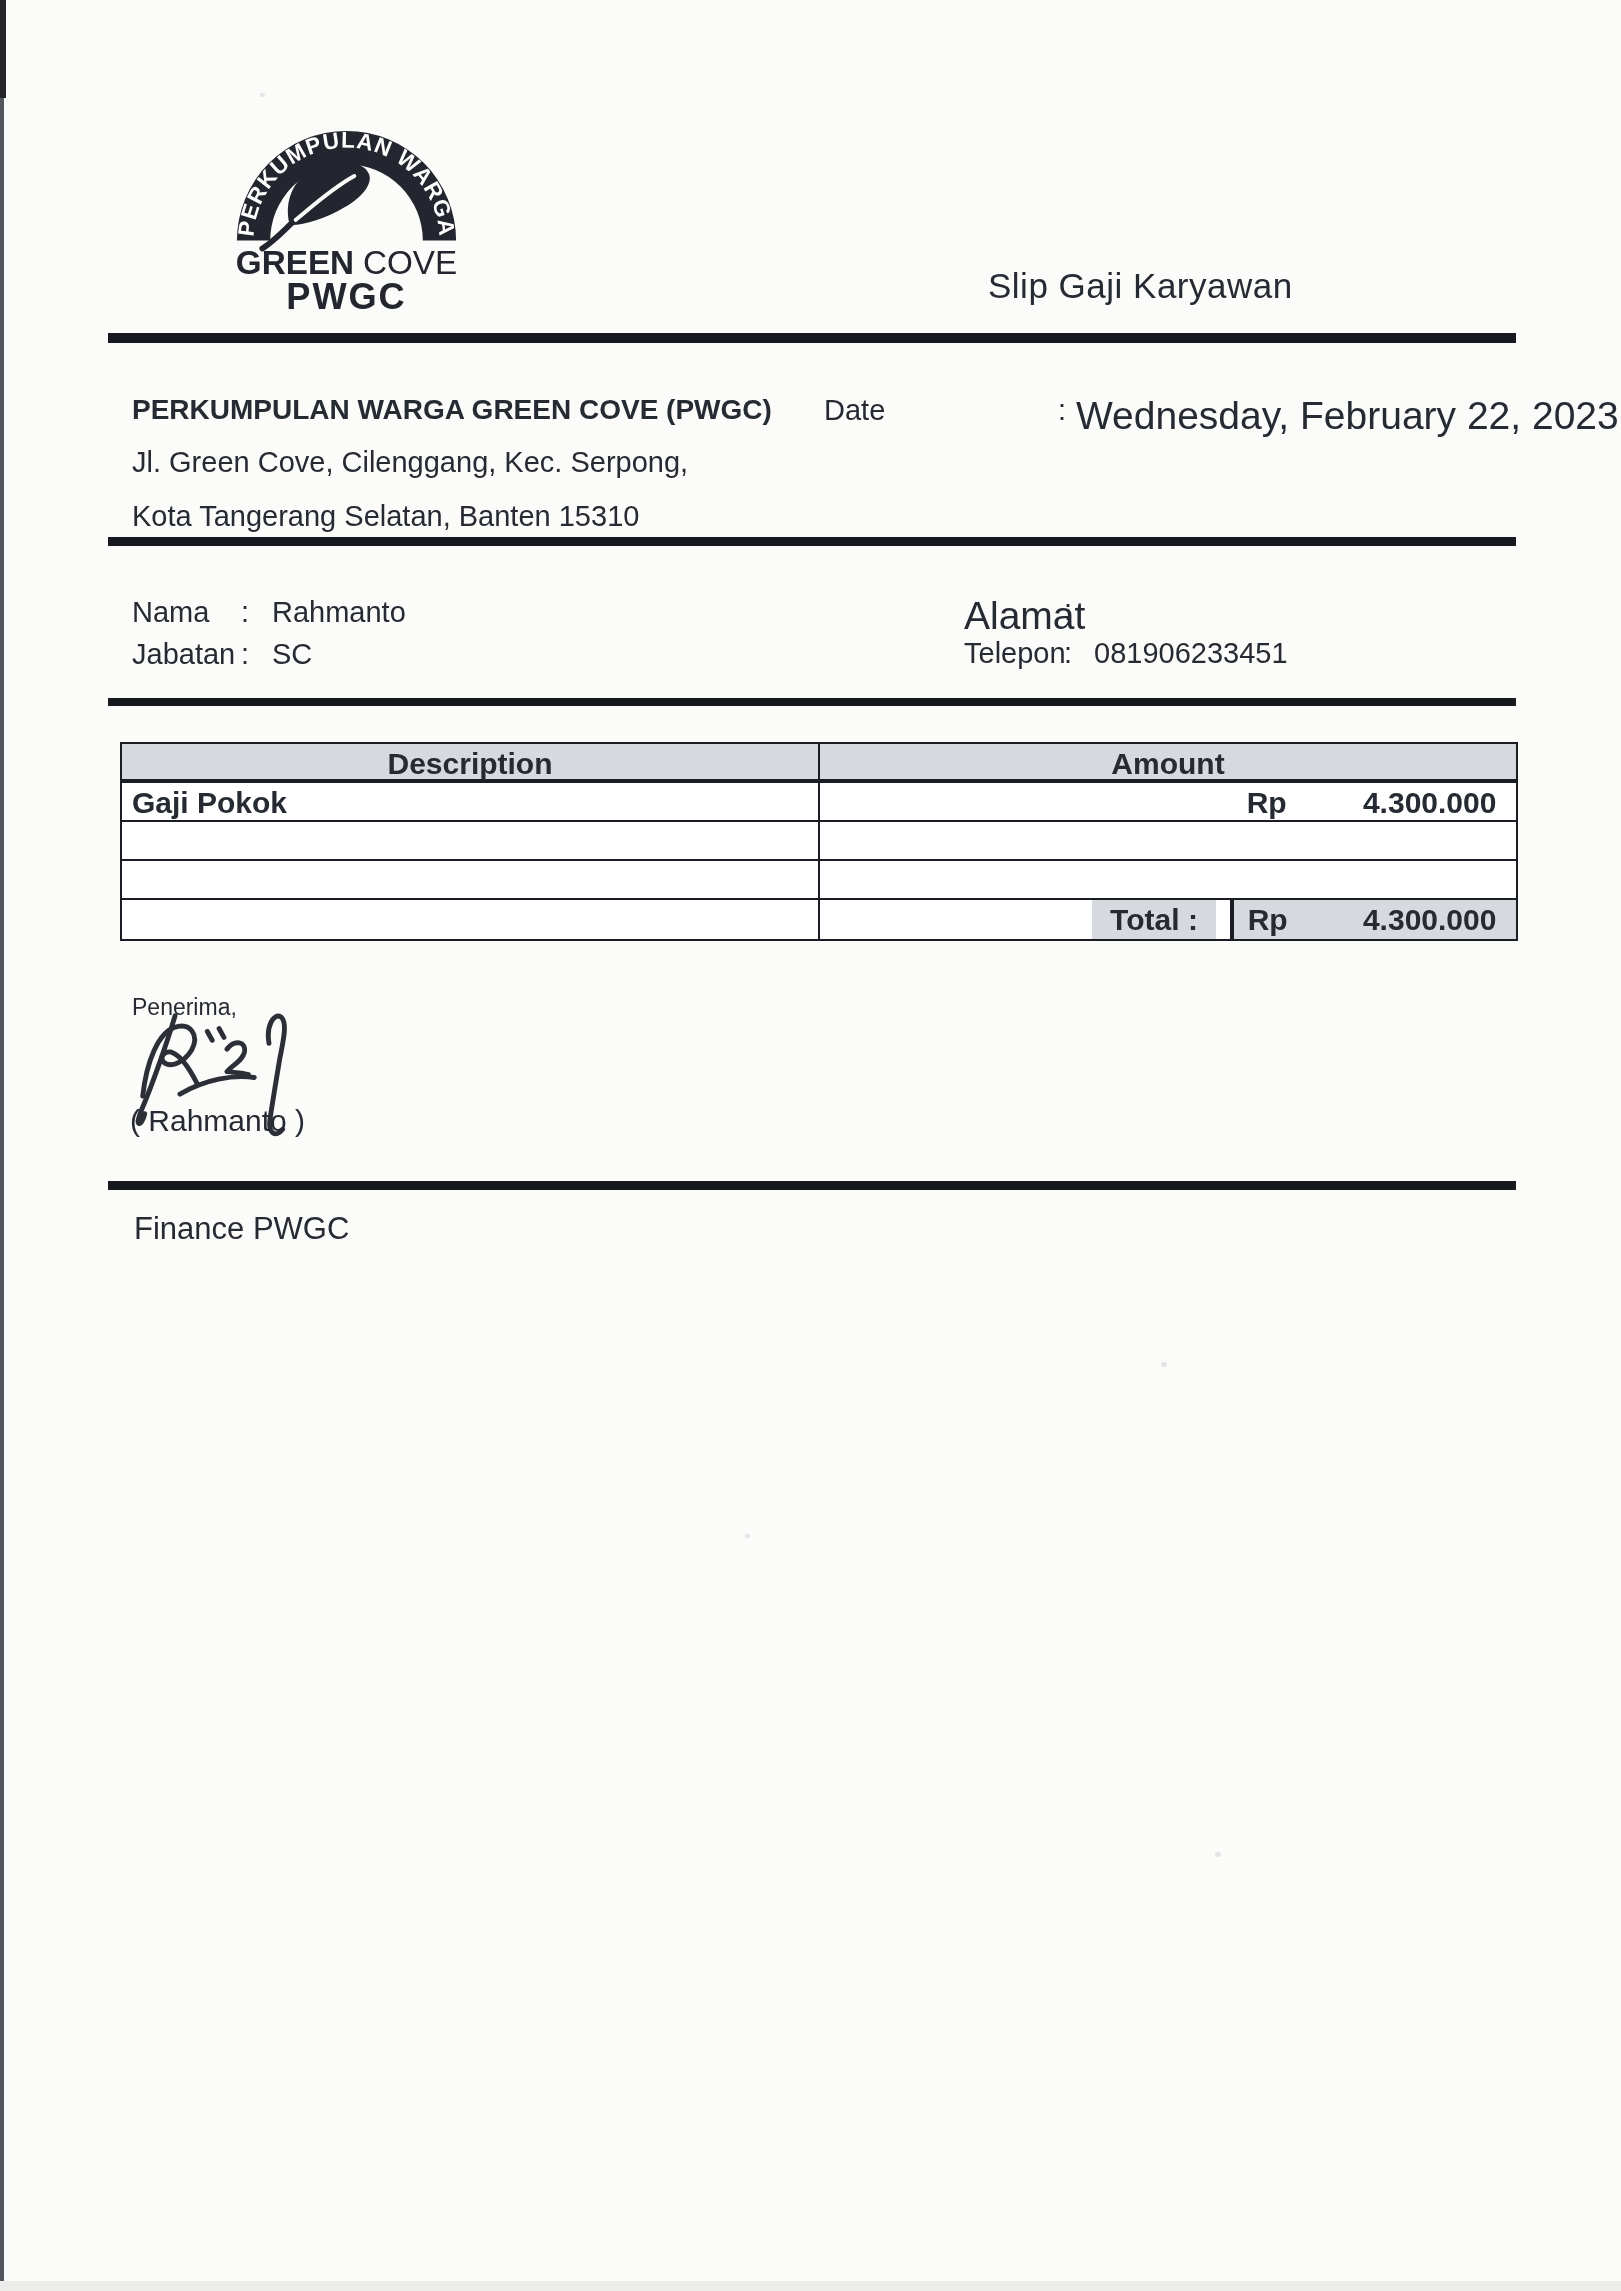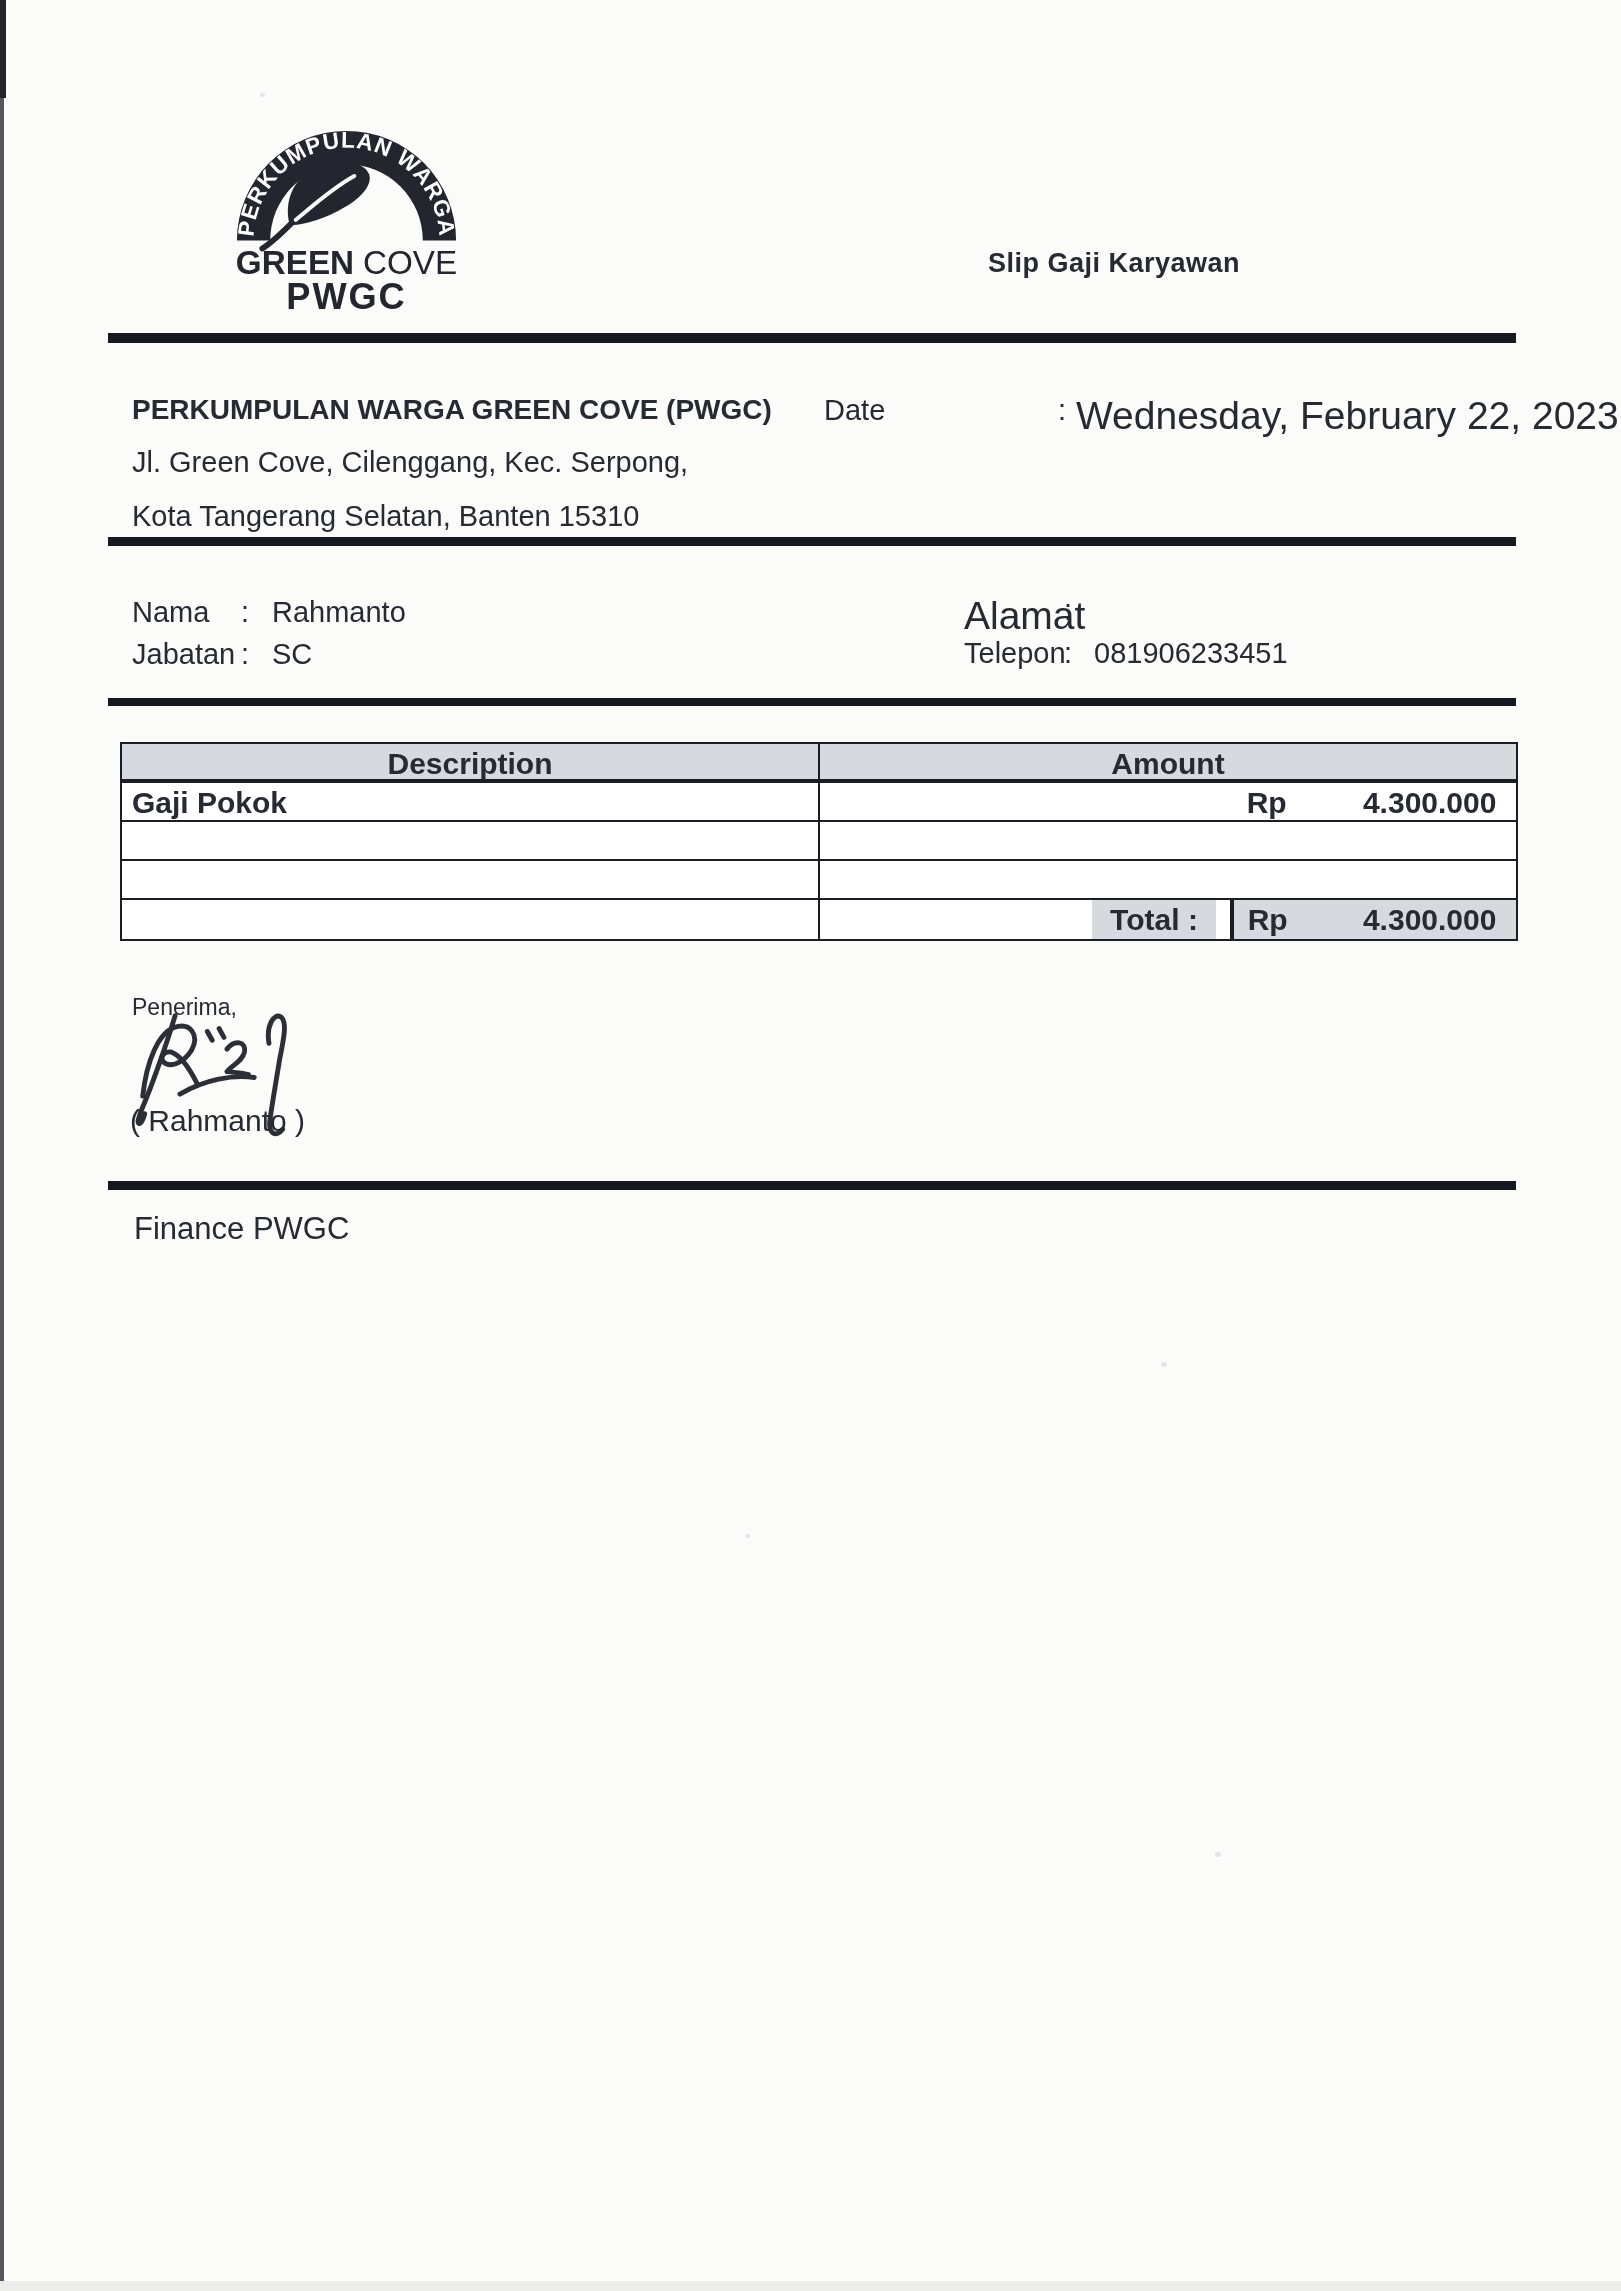--- a/index.html
+++ b/index.html
@@ -17,21 +17,21 @@
   
   .scan-edge-left { position:absolute; left:0; top:0; width:3.9px; height:2292px; background:#54575c; }
   .scan-edge-left-dark { position:absolute; left:0; top:0; width:5.9px; height:98px; background:#232528; }
   .scan-edge-bottom { position:absolute; left:0; top:2281px; width:1621px; height:10.8px; background:#ececea; }
   .speck { position:absolute; background:#9aa0a6; border-radius:50%; opacity:.25; }
 
   
   .logo { position:absolute; left:233px; top:125px; }
 
   
-  .doc-title { left:988px; top:248px; font-size:27px; font-weight:bold; letter-spacing:0.5px; }
+  .doc-title { left:988px; top:266px; font-size:35px; font-weight:normal; letter-spacing:0.5px; }
 
   
   .rule { position:absolute; left:108px; width:1408px; background:#16191f; }
   .rule-1 { top:333px; height:9.8px; }
   .rule-2 { top:537px; height:8.8px; }
   .rule-3 { top:698px; height:7.8px; }
   .rule-4 { top:1181px; height:8.8px; }
 
   
   .company-name  { left:132px; top:394px; font-size:28px; font-weight:bold; }

